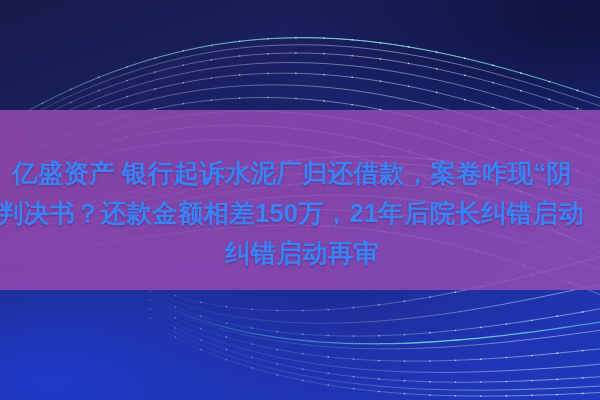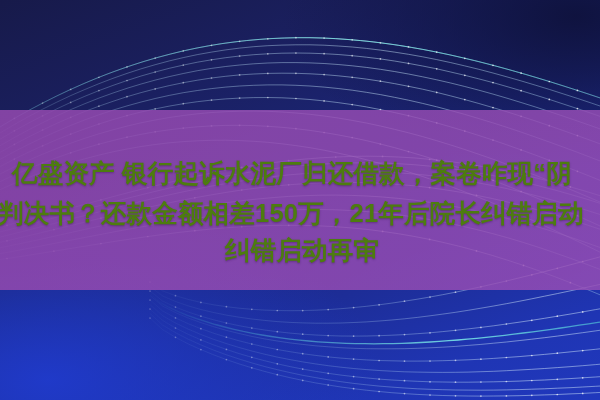--- a/index.html
+++ b/index.html
@@ -64,35 +64,35 @@
       rgba(150,86,190,0.22) 100%);
   }
 
   
   #headline {
     position: absolute;
     left: 0;
     top: 110px;
     width: 600px;
     height: 180px;
-    color: #4d7c0f;
+    color: #3b82f6;
     font-weight: 700;
     font-size: 25.5px;
     line-height: 40px;
     letter-spacing: 0.2px;
     white-space: nowrap;
   }
   .hl-line {
     position: absolute;
     white-space: nowrap;
     text-shadow: 0 1px 2px rgba(40,10,60,0.35);
   }
   #hl-line-1 { left: 12px;  top: 43px; }
   #hl-line-2 { left: -2px;  top: 83px; }
-  #hl-line-3 { left: 225px; top: 123px; font-family: Liberation Mono, monospace; }
+  #hl-line-3 { left: 225px; top: 123px; }
 </style>
 </head>
 <body>
 
 <div id="stage">
 
   <div id="bg-gradient"></div>
   <div id="bg-gradient-2"></div>
 
   <svg id="mesh" viewBox="0 0 600 400" preserveAspectRatio="none">

